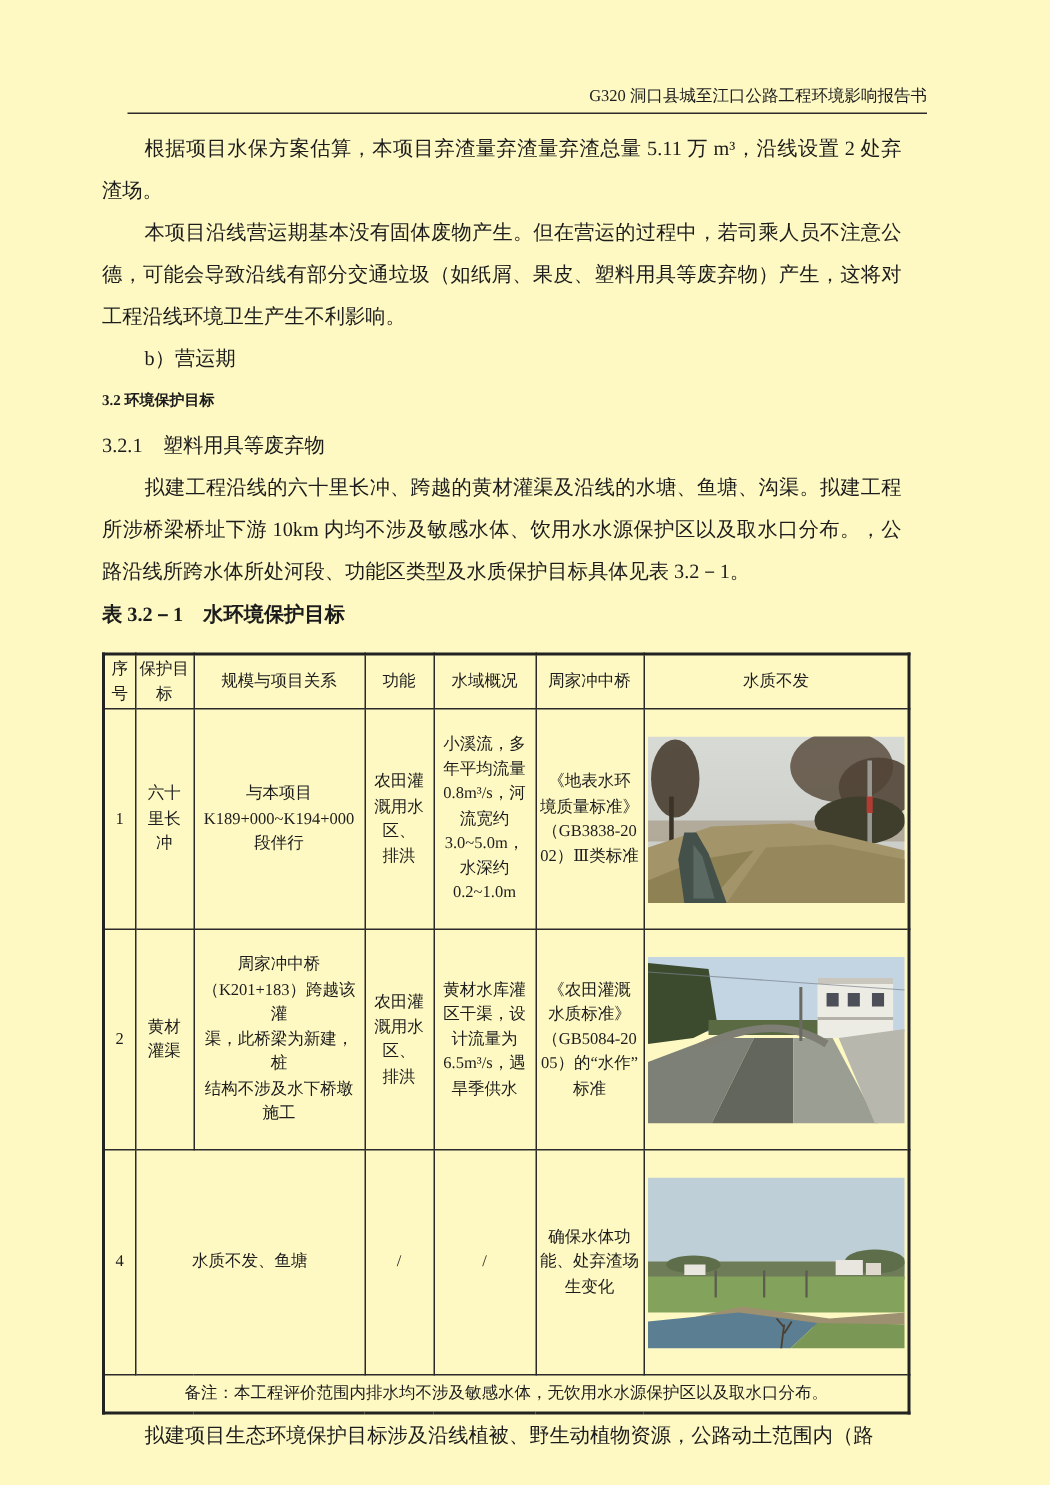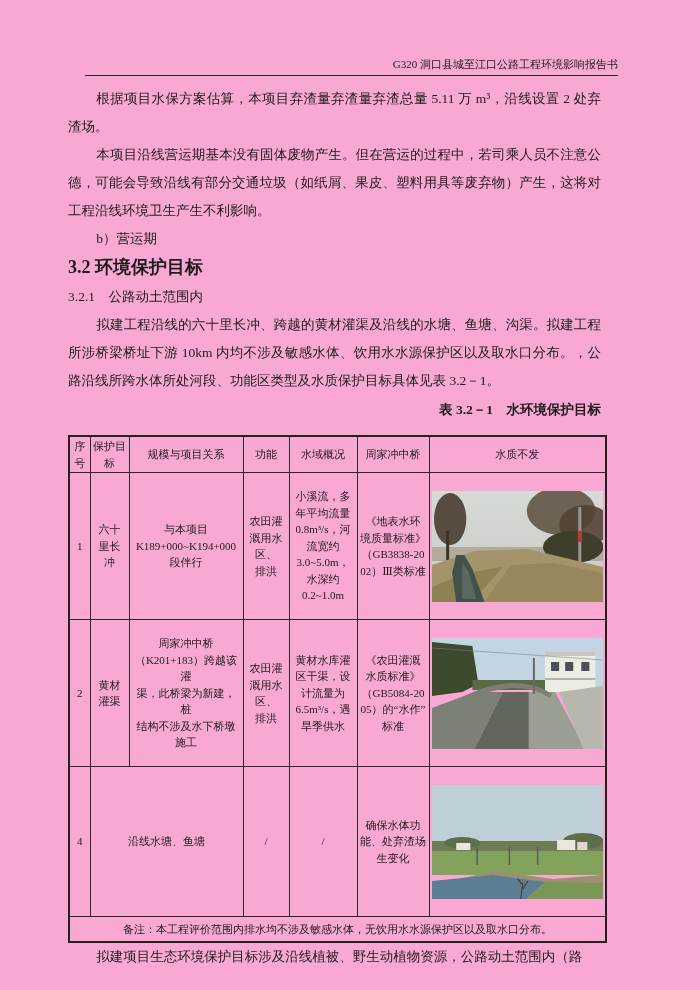--- a/index.html
+++ b/index.html
@@ -1,25 +1,25 @@
 <!DOCTYPE html>
 <html><head>
 <meta charset="utf-8">
 <style>
   html,body{margin:0;padding:0;background:#888;}
-  .page{width:700px;height:990px;background:#f9a8d4;position:relative;margin:0 auto;
+  .page{width:700px;height:990px;background:#fef9c3;position:relative;margin:0 auto;
         font-family:"Liberation Serif","DejaVu Serif",serif;color:#1c1c1c;overflow:hidden;}
   .running-header{position:absolute;top:57px;left:85px;width:533px;text-align:right;
         font-size:11px;line-height:14px;padding-bottom:4px;border-bottom:1.6px solid #2a2a2a;}
   .content{position:absolute;top:85px;left:68px;width:533px;}
   .content p{margin:0;font-size:13.5px;line-height:28px;text-align:justify;}
   .indent{text-indent:2.1em;}
-  .h-bold{font-size:18px;line-height:29px;font-weight:bold;margin:0;}
+  .h-bold{font-size:10px;line-height:29px;font-weight:bold;margin:0;}
   .h-sub{font-size:13.5px;line-height:29px;font-weight:normal;margin:0;}
-  .table-title{font-size:13.5px;font-weight:bold;text-align:right;line-height:26px;margin-top:2px;}
+  .table-title{font-size:13.5px;font-weight:bold;text-align:left;line-height:26px;margin-top:2px;}
   table.wp{border-collapse:collapse;table-layout:fixed;width:537px;margin-top:12px;
         font-size:11px;line-height:1.5;}
   table.wp th,table.wp td{border:1px solid #2a2a2a;text-align:center;vertical-align:middle;
         padding:1px 2px;white-space:pre-line;font-weight:normal;overflow:hidden;}
   table.wp{border:2px solid #222;}
   tr.hdr{height:34px;}
   tr.r1,tr.r2{height:117px;}
   tr.r3{height:120px;}
   tr.remark-row{height:25px;}
   td.photo-cell{padding:2px;}
@@ -35,21 +35,21 @@
 
   <div class="running-header">
     <span>G320 洞口县城至江口公路工程环境影响报告书</span>
   </div>
 
   <div class="content">
     <p class="indent">根据项目水保方案估算，本项目弃渣量弃渣量弃渣总量 5.11 万 m³，沿线设置 2 处弃渣场。</p>
     <p class="indent">本项目沿线营运期基本没有固体废物产生。但在营运的过程中，若司乘人员不注意公德，可能会导致沿线有部分交通垃圾（如纸屑、果皮、塑料用具等废弃物）产生，这将对工程沿线环境卫生产生不利影响。</p>
     <p class="indent">b）营运期</p>
     <h2 class="h-bold">3.2 环境保护目标</h2>
-    <h3 class="h-sub">3.2.1　公路动土范围内</h3>
+    <h3 class="h-sub">3.2.1　塑料用具等废弃物</h3>
     <p class="indent">拟建工程沿线的六十里长冲、跨越的黄材灌渠及沿线的水塘、鱼塘、沟渠。拟建工程所涉桥梁桥址下游 10km 内均不涉及敏感水体、饮用水水源保护区以及取水口分布。，公路沿线所跨水体所处河段、功能区类型及水质保护目标具体见表 3.2－1。</p>
 
     <div class="table-title">表 3.2－1　水环境保护目标</div>
 
     <table class="wp">
       <colgroup>
         <col style="width:21px">
           <col style="width:39px">
           <col style="width:114px">
         <col style="width:46px">
@@ -157,21 +157,21 @@
             <path d="M34,60 Q84,36 118,58" fill="none" stroke="#7e7e74" stroke-width="5"></path>
             <polygon points="126,54 170,48 170,111 150,111" fill="#b7b7ae"></polygon>
             <rect x="100" y="20" width="2" height="36" fill="#6a6a62"></rect>
             <line x1="0" y1="10" x2="170" y2="22" stroke="#7a828c" stroke-width="0.8" opacity="0.7"></line>
           </svg>
         </td>
       </tr>
 
       <tr class="r3">
         <td>4</td>
-        <td colspan="2">沿线水塘、鱼塘</td>
+        <td colspan="2">水质不发、鱼塘</td>
         <td>/</td>
         <td>/</td>
         <td>确保水体功
 能、处弃渣场
 生变化</td>
         <td class="photo-cell">
           <svg viewBox="0 0 170 114" preserveAspectRatio="none">
             <rect x="0" y="0" width="170" height="64" fill="#becfd8"></rect>
             <rect x="0" y="56" width="170" height="12" fill="#6e7d58"></rect>
             <ellipse cx="30" cy="58" rx="18" ry="6" fill="#5e6e4a"></ellipse>

